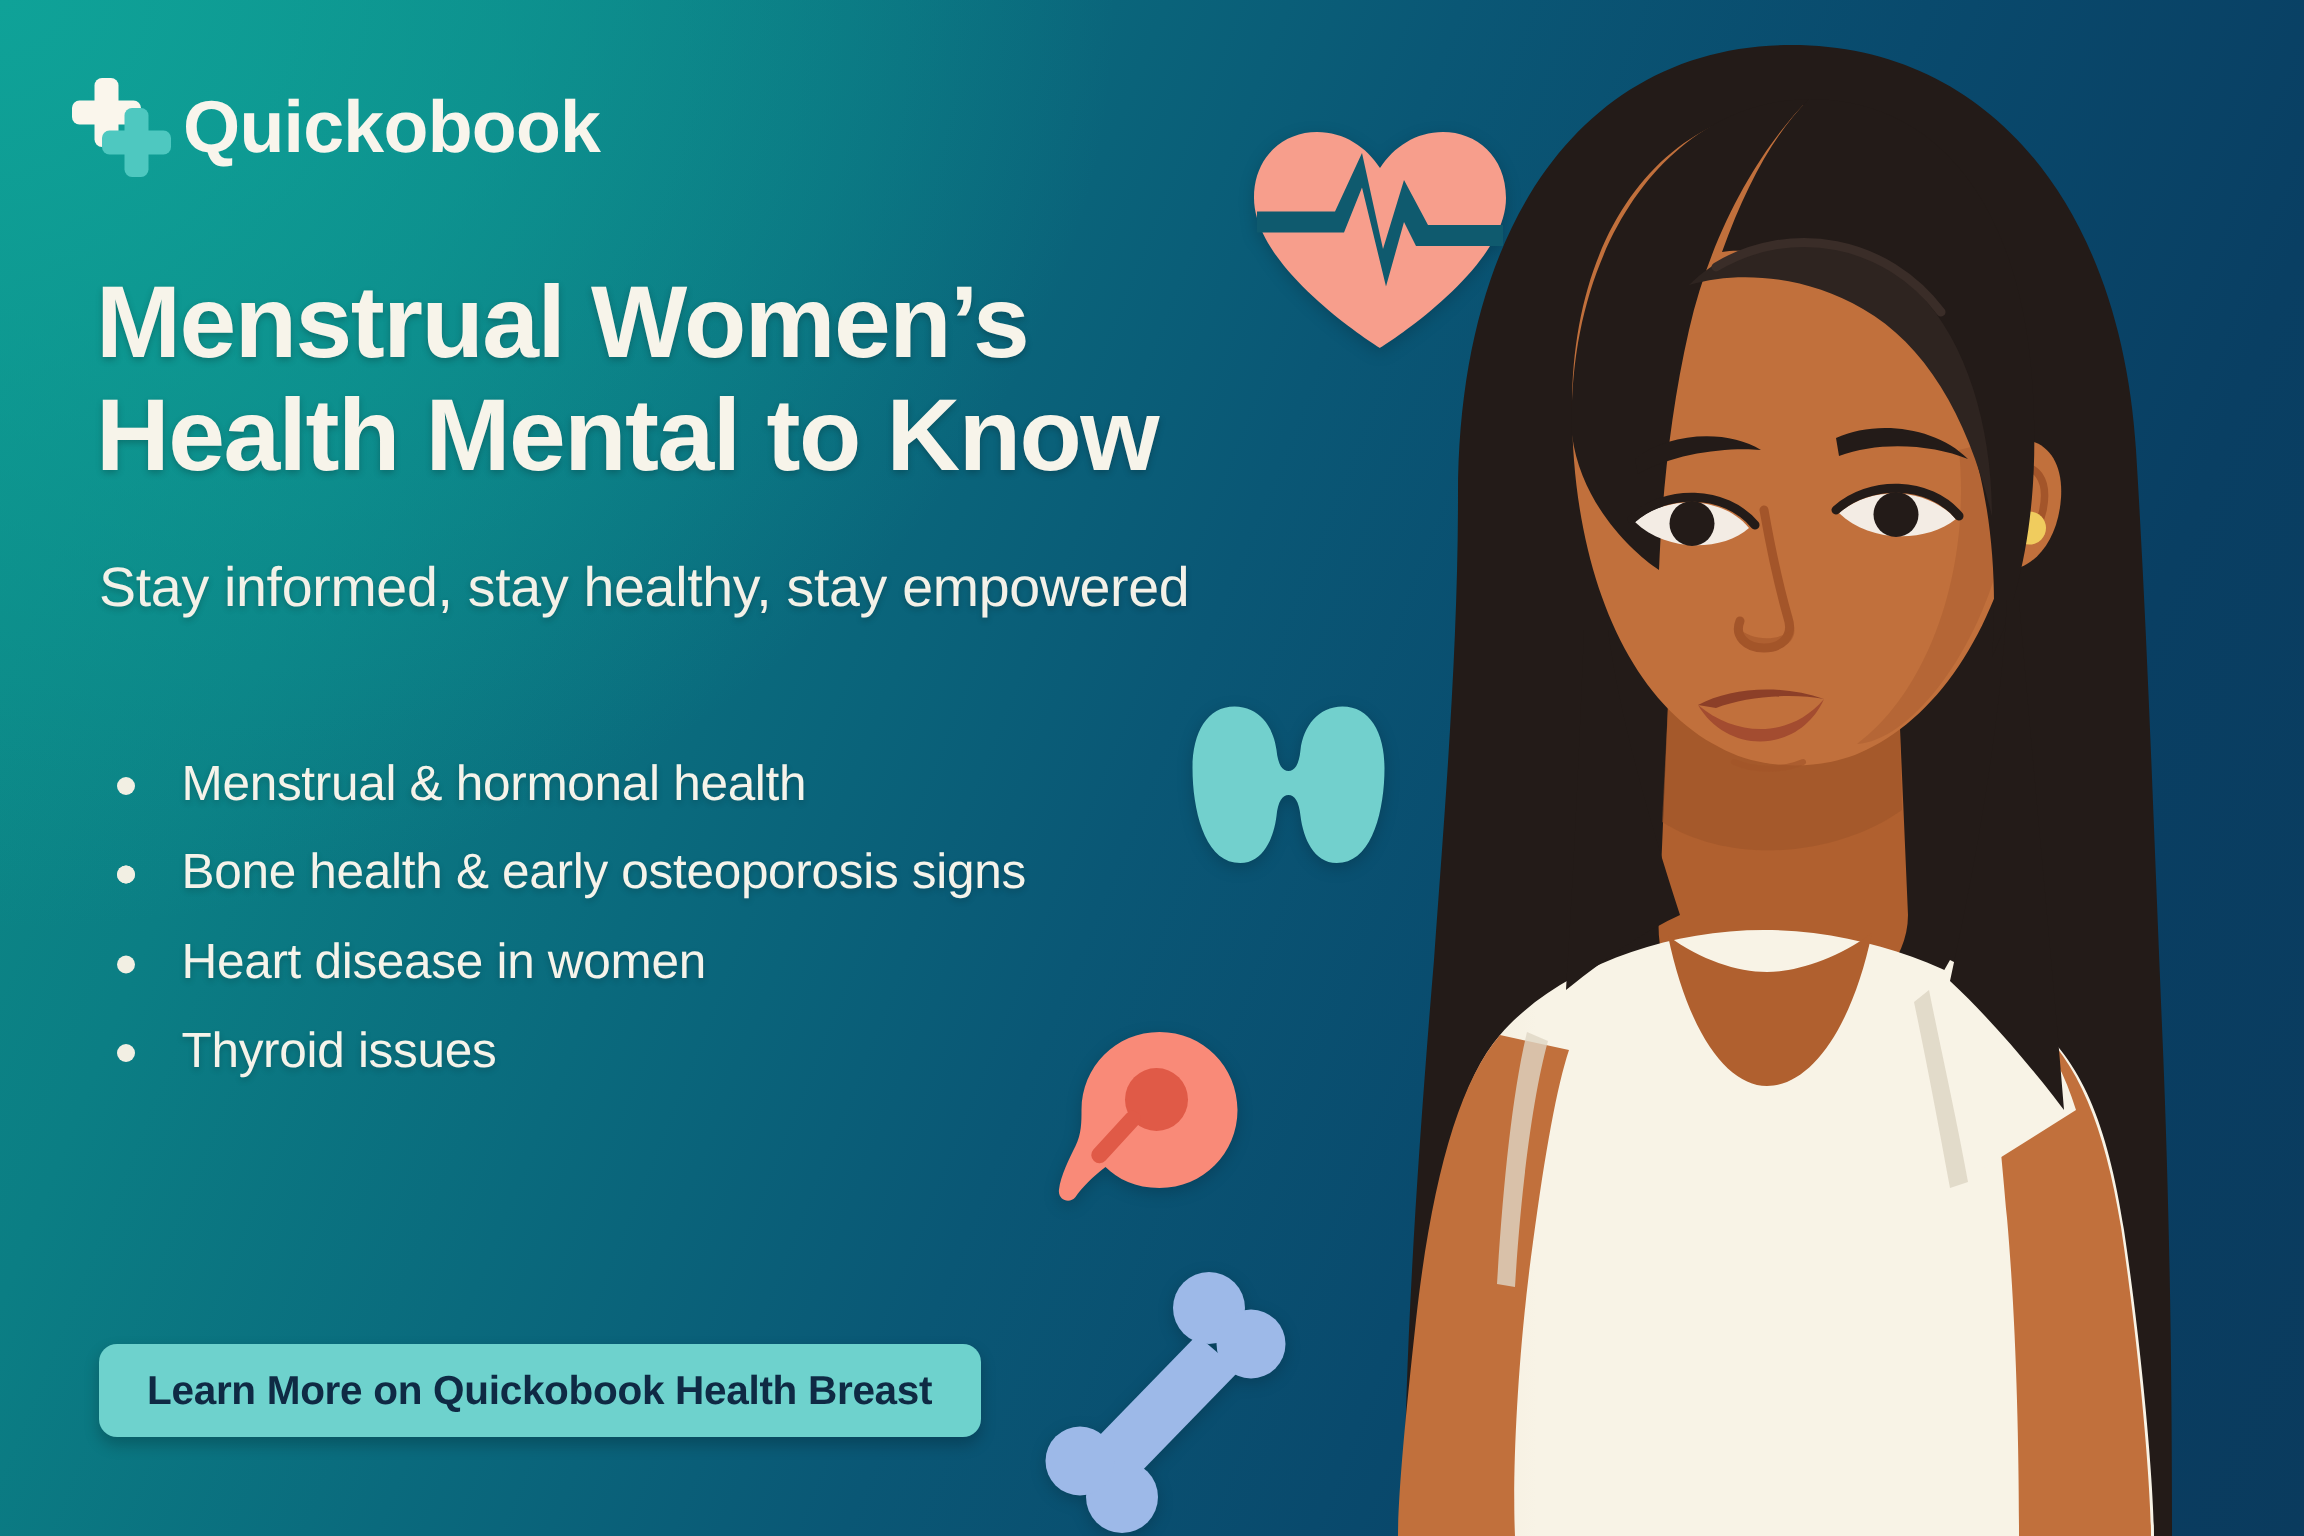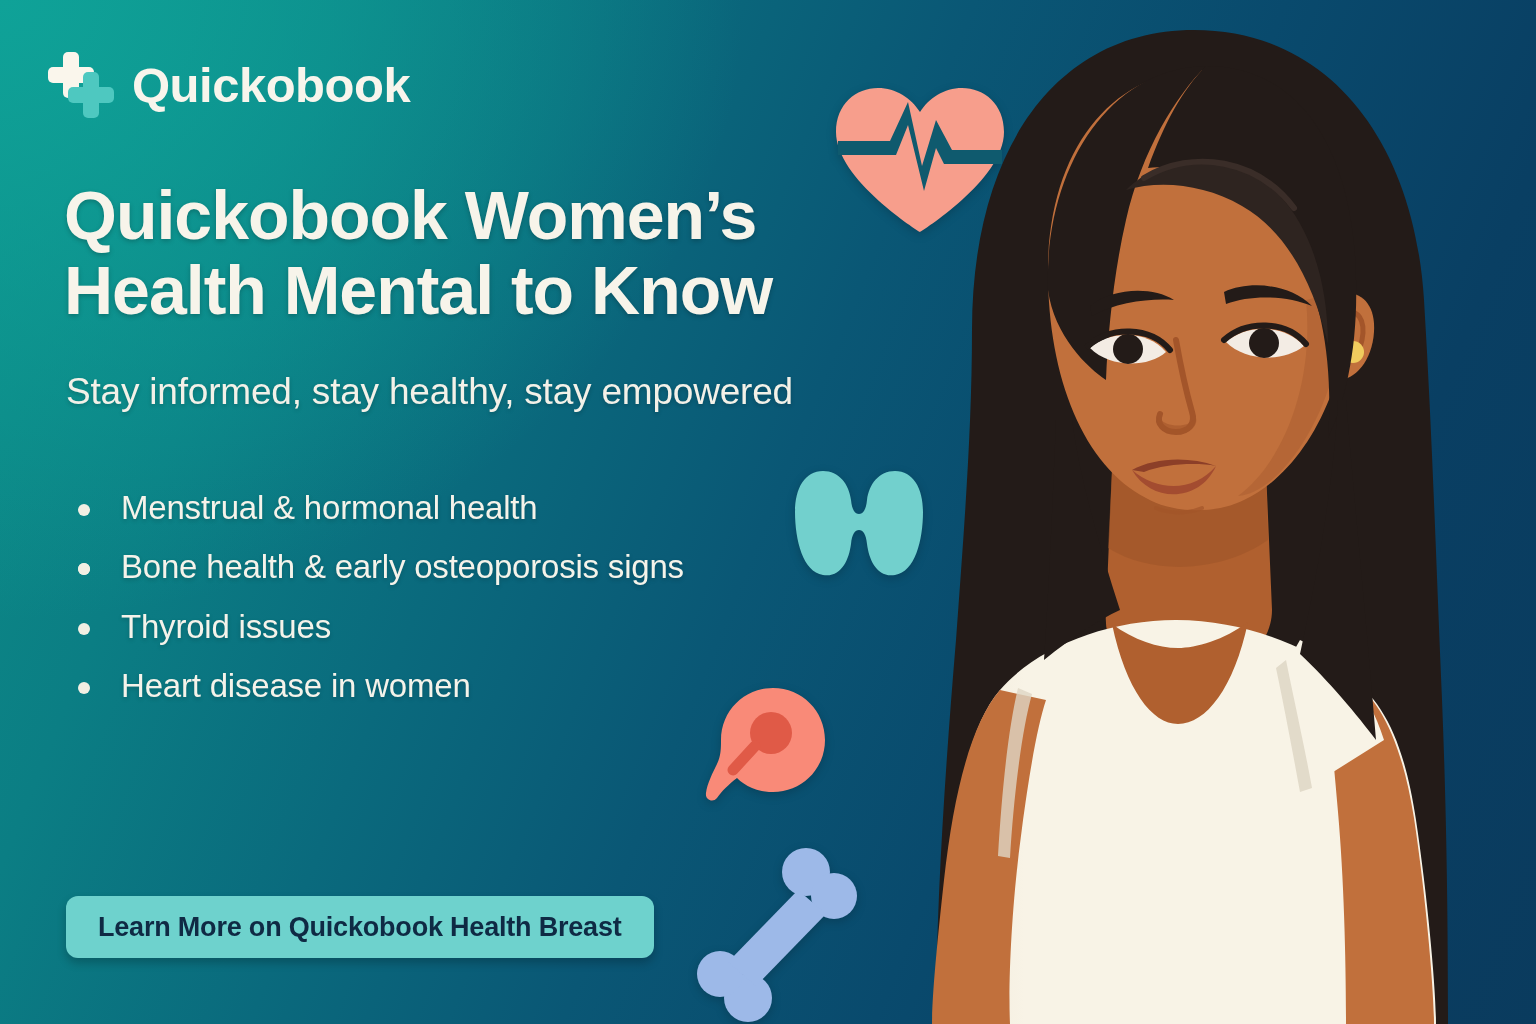--- a/index.html
+++ b/index.html
@@ -15,21 +15,21 @@
     width:1536px; height:1024px;
     overflow:hidden;
     background:
       radial-gradient(1200px 1000px at 0% 0%, #0fa298 0%, rgba(15,162,152,0) 62%),
       linear-gradient(112deg, #0d8f88 0%, #0b7e84 18%, #0a6a7d 34%, #0a5775 50%, #094a6d 66%, #093f63 82%, #0a3b5e 100%);
   }
 
   
   .logo {
     position:absolute; left:48px; top:52px;
-    display:flex; align-items:center; gap:18px;
+    display:flex; align-items:center; gap:8px;
   }
   .logo-mark { position:relative; width:66px; height:66px; }
   .logo-mark .cross {
     position:absolute; width:46px; height:46px;
   }
   .logo-mark .cross::before,
   .logo-mark .cross::after {
     content:""; position:absolute; border-radius:5px;
   }
   .logo-mark .cross::before { left:15px; top:0; width:16px; height:46px; }
@@ -60,21 +60,21 @@
   .subtitle {
     position:absolute; left:66px; top:371px;
     color:#f3f1e8;
     font-size:37px; font-weight:400;
     letter-spacing:-0.2px;
     text-shadow:0 2px 4px rgba(0,0,0,.20);
   }
 
   
   .bullets {
-    position:absolute; left:68px; top:488px;
+    position:absolute; left:68px; top:502px;
     list-style:none;
     width:820px;
   }
   .bullet {
     position:relative;
     padding-left:53px;
     margin-bottom:19px;
     color:#f5f3ea;
     font-size:33px; font-weight:400;
     line-height:1.22;
@@ -128,45 +128,45 @@
 
   <div class="logo">
     <div class="logo-mark">
       <div class="cross cross-back"></div>
       <div class="cross cross-front"></div>
     </div>
     <div class="logo-word">Quickobook</div>
   </div>
 
   <h1 class="headline">
-    <span class="line">Quickobook Women’s</span>
+    <span class="line">Menstrual Women’s</span>
     <span class="line">Health Mental to Know</span>
   </h1>
 
   <p class="subtitle">Stay informed, stay healthy, stay empowered</p>
 
   <ul class="bullets">
     <li class="bullet">
       <span class="dot"></span>
       <span>Menstrual &amp; hormonal health</span>
     </li>
     <li class="bullet">
       <span class="dot"></span>
     </li>
     <li class="bullet">
       <span class="dot"></span>
       <span>Bone health &amp; early osteoporosis signs</span>
     </li>
     <li class="bullet">
       <span class="dot"></span>
+      <span>Heart disease in women</span>
+    </li>
+    <li class="bullet">
+      <span class="dot"></span>
       <span>Thyroid issues</span>
-    </li>
-    <li class="bullet">
-      <span class="dot"></span>
-      <span>Heart disease in women</span>
     </li>
   </ul>
 
   <button class="cta">Learn More on Quickobook Health Breast</button>
 
   <div class="icon-heart">
     <svg viewBox="0 0 176 150" xmlns="http://www.w3.org/2000/svg">
       <path d="M88 148 C88 148 4 96 4 48 C4 20 24 4 46 4 C64 4 79 14 88 28 C97 14 112 4 130 4 C152 4 172 20 172 48 C172 96 88 148 88 148 Z" fill="#f79e8c"></path>
       <path d="M6 71 L54 71 L64 71 L76 41 L92 107 L104 64 L112 80 L170 80 L170 66 L120 66 L104 36 L90 82 L76 18 L58 57 L6 57 Z" fill="#0f5a6e"></path>
     </svg>

